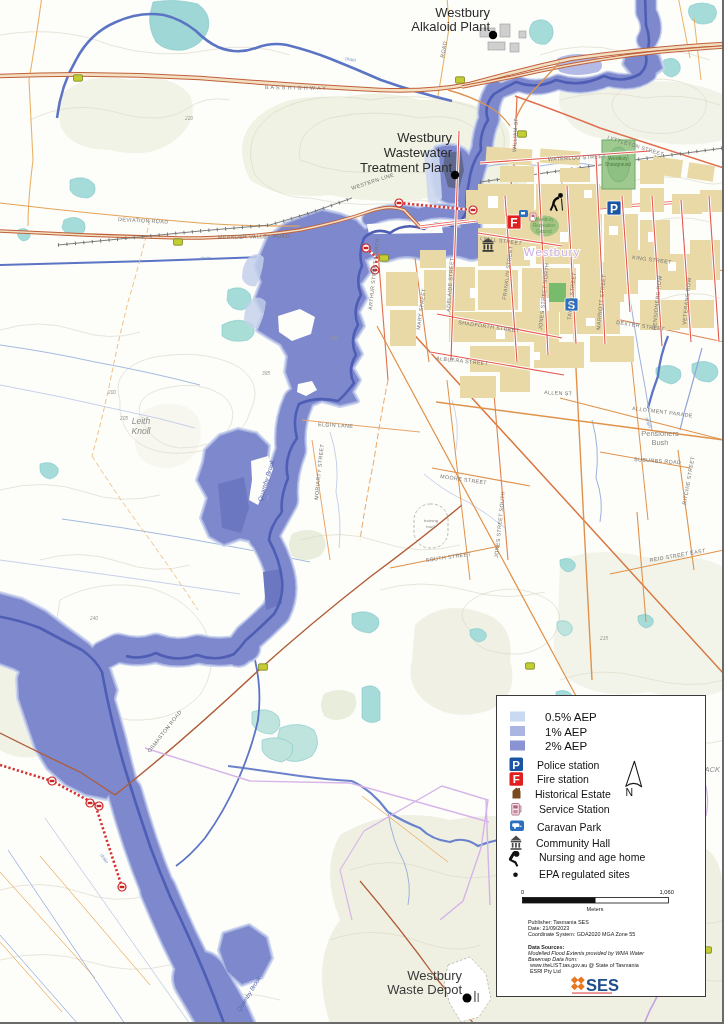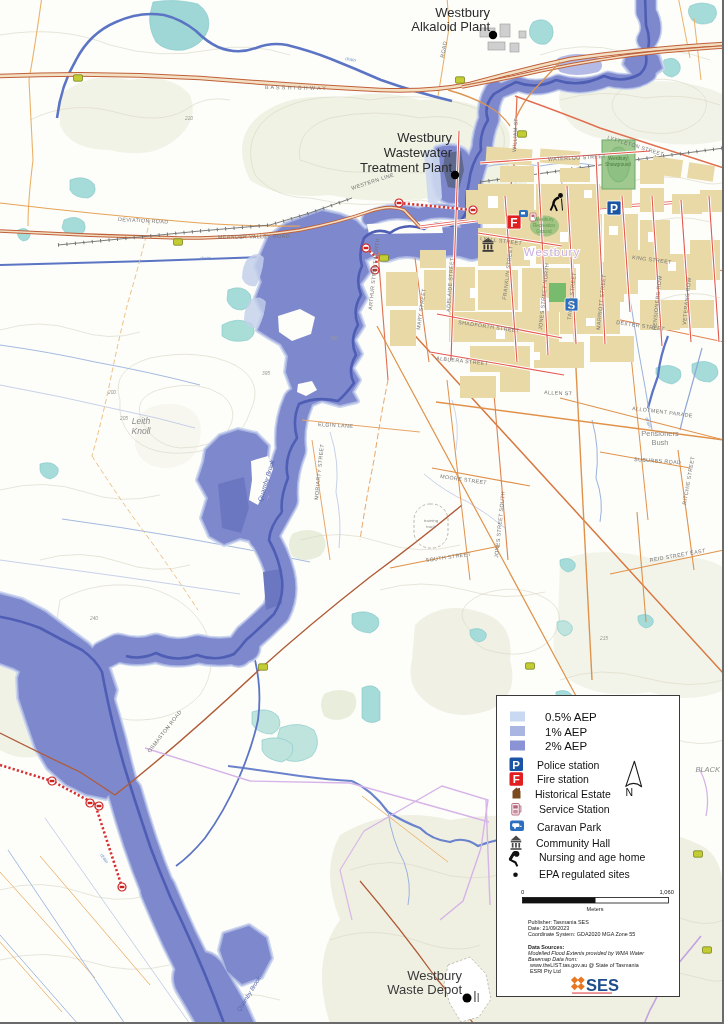--- a/index.html
+++ b/index.html
@@ -1,19 +1,19 @@
 <!DOCTYPE html>
 <html><head>
 <meta charset="utf-8">
 <style>
 html,body{margin:0;padding:0}
 body{width:724px;height:1024px;font-family:"Liberation Sans",sans-serif;background:#fff}
 #map{position:relative;width:724px;height:1024px;overflow:hidden;background:#fdfdfa}
 #map svg{position:absolute;left:0;top:0}
-#legend{position:absolute;left:496px;top:695px;width:184px;height:302px;background:#fff;border:1.5px solid #3a3a3a;box-sizing:border-box;z-index:10}
+#legend{position:absolute;left:496px;top:695px;width:210px;height:302px;background:#fff;border:1.5px solid #3a3a3a;box-sizing:border-box;z-index:10}
 </style>
 </head>
 <body>
 <div id="map">
 <svg width="724" height="1024" viewBox="0 0 724 1024">
 
 <rect x="0" y="0" width="724" height="1024" fill="#fdfdfa"></rect>
 <g id="veg">
 
 <path d="M250,180 Q230,140 260,115 Q290,92 340,98 Q380,88 420,100 Q460,96 490,112 Q520,128 505,158 Q540,175 520,195 Q480,210 430,198 Q380,205 330,195 Q280,200 250,180 Z" fill="#f0f2e3"></path>

